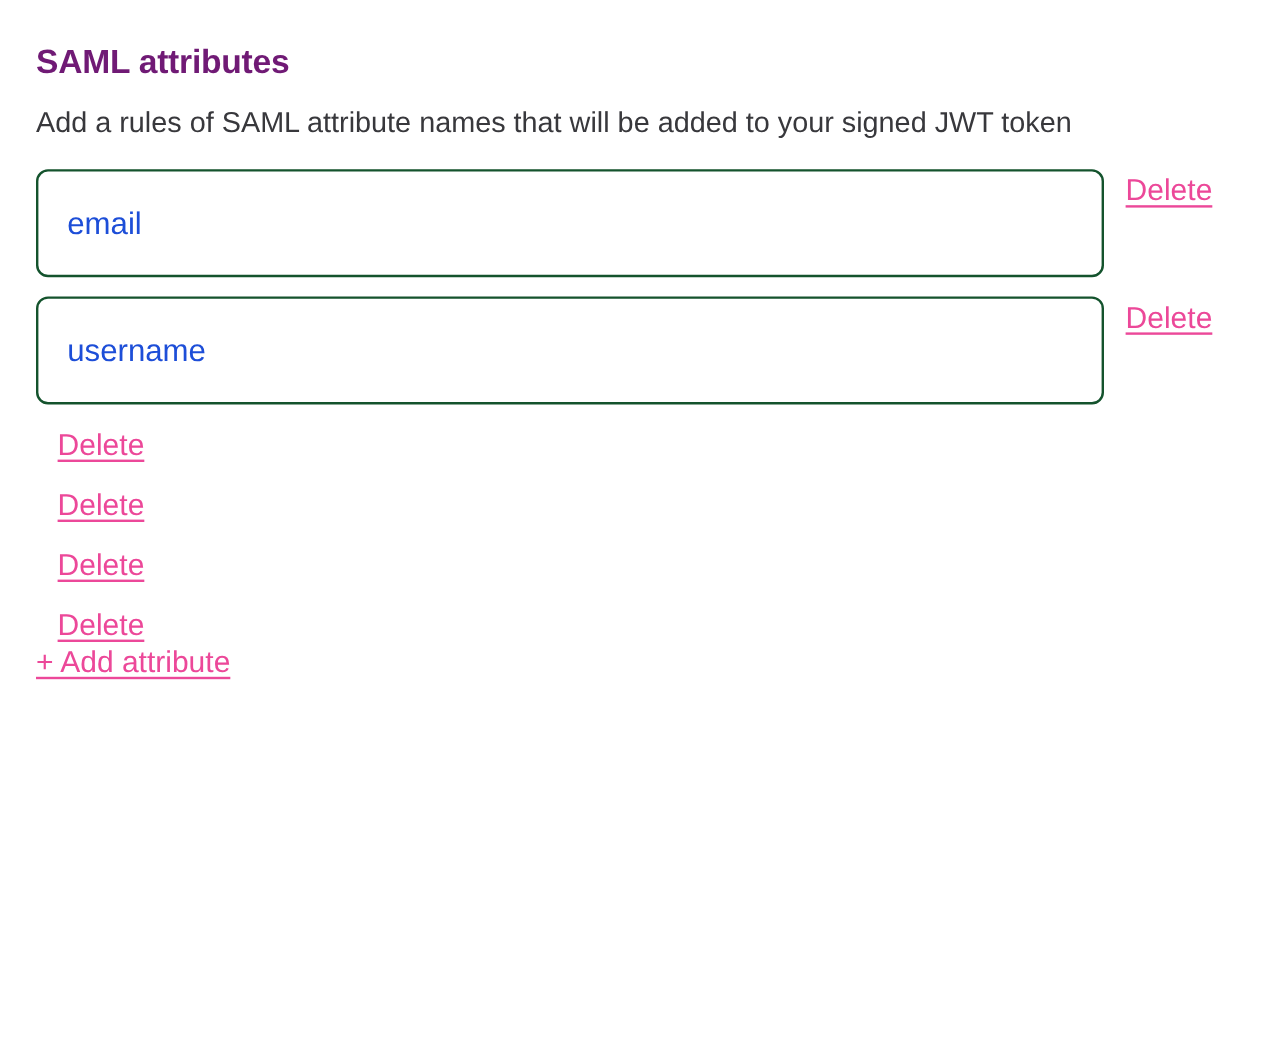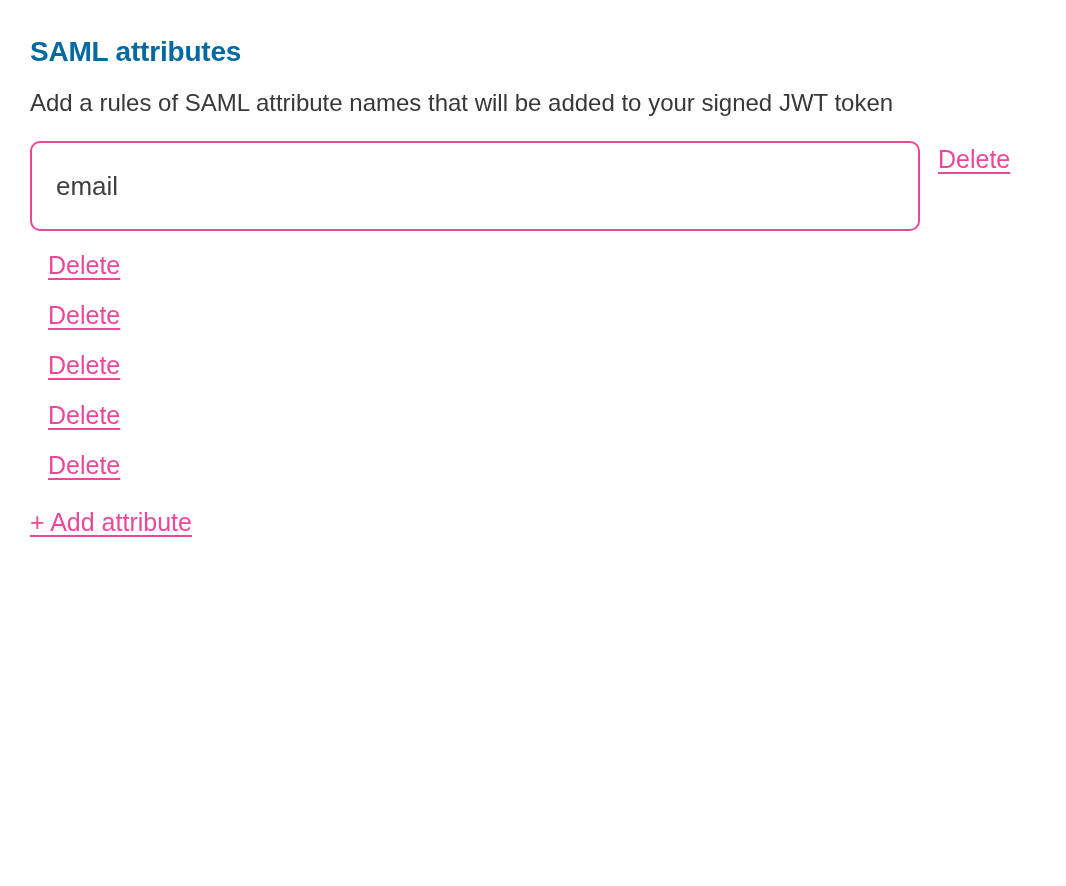--- a/index.html
+++ b/index.html
@@ -14,21 +14,21 @@
     height: 886px;
     overflow: hidden;
   }
   .container {
     padding: 0 30px;
   }
   .page-title {
     margin: 36px 0 14px 0;
     font-size: 28px;
     font-weight: 700;
-    color: #0369a1;
+    color: #701a75;
     letter-spacing: -0.2px;
   }
   .section-description {
     margin: 0 0 17px 0;
     font-size: 24px;
     line-height: 42px;
     color: #38383c;
     font-weight: 400;
   }
   .section-description span { display: block; }
@@ -37,45 +37,44 @@
     flex-direction: column;
     gap: 16px;
   }
   .attr-row {
     display: flex;
     align-items: flex-start;
   }
   .attr-input {
     width: 890px;
     height: 90px;
-    border: 2px solid #ec4899;
+    border: 2px solid #14532d;
     border-radius: 10px;
     padding: 0 24px;
     font-size: 26px;
-    color: #404040;
+    color: #1d4ed8;
     font-family: "Liberation Sans", sans-serif;
     background: #ffffff;
     outline: none;
   }
   .link {
     color: #ec4899;
     text-decoration: underline;
     text-underline-offset: 4px;
     cursor: pointer;
   }
   .delete-link {
     margin-left: 18px;
     margin-top: 2px;
     font-size: 25px;
     line-height: 32px;
     white-space: nowrap;
   }
   .add-link {
     display: inline-block;
-    margin-top: 26px;
     font-size: 25px;
     line-height: 30px;
   }
 </style>
 </head>
 <body>
 
 <div class="container">
 
   <h2 class="page-title">SAML attributes</h2>
@@ -85,20 +84,21 @@
   </p>
 
   <div class="attr-rows">
 
     <div class="attr-row">
       <input type="text" class="attr-input" value="email" style="">
       <a href="#" class="link delete-link">Delete</a>
     </div>
 
     <div class="attr-row">
+      <input type="text" class="attr-input" value="username" style="">
       <a href="#" class="link delete-link">Delete</a>
     </div>
 
     <div class="attr-row">
       <a href="#" class="link delete-link">Delete</a>
     </div>
 
     <div class="attr-row">
       <a href="#" class="link delete-link">Delete</a>
     </div>

